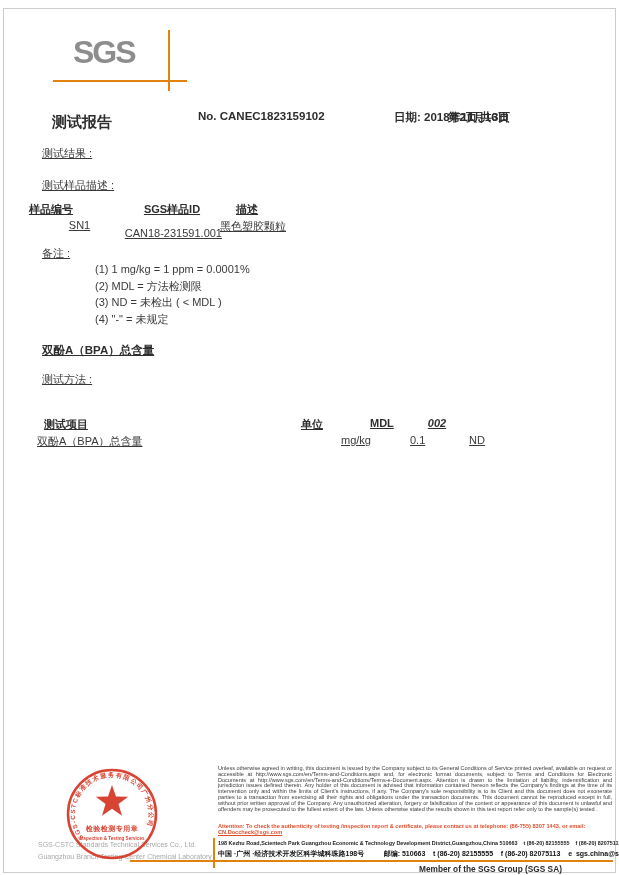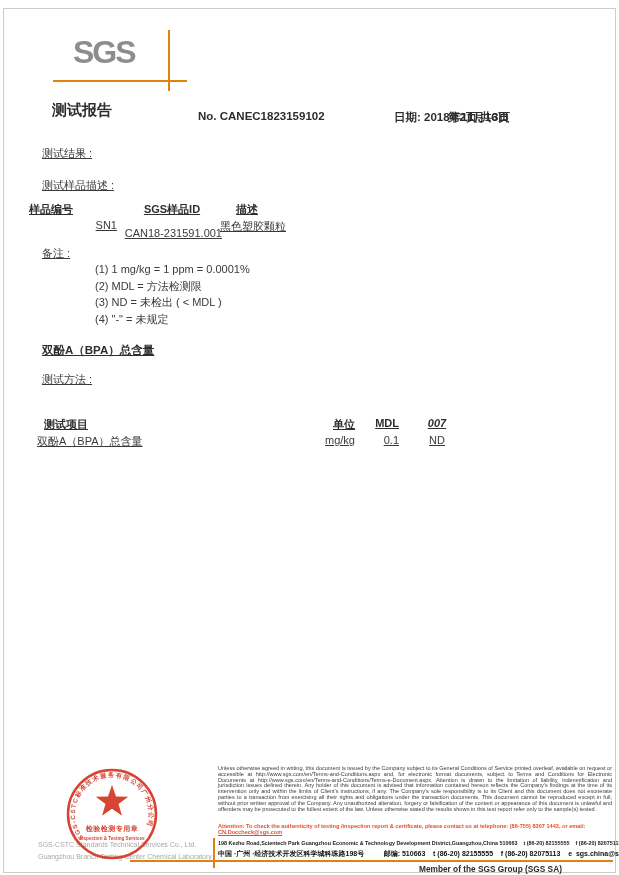--- a/index.html
+++ b/index.html
@@ -8,50 +8,50 @@
   .page { position:relative; width:619px; height:875px; background:#fff; overflow:hidden; color:#3a3a3a; }
   .abs { position:absolute; }
   .page-frame { position:absolute; left:3px; right:3px; top:8px; bottom:2px; border:1px solid #cccccc; pointer-events:none; }
 
   
   .logo-text { left:73px; top:24px; font-size:32px; font-weight:bold; color:#8d8d8d; letter-spacing:-2px; line-height:56px; }
   .logo-hline { left:53px; top:80px; width:134px; height:2px; background:#e2820e; }
   .logo-vline { left:168px; top:30px; width:2px; height:61px; background:#e2820e; }
 
   
-  .doc-title { left:52px; top:101px; font-size:15px; font-weight:bold; color:#2d2d2d; }
+  .doc-title { left:52px; top:113px; font-size:15px; font-weight:bold; color:#2d2d2d; }
   .report-no { left:198px; top:110px; font-size:11.5px; font-weight:bold; color:#2d2d2d; }
   .date-info { left:362px; top:110px; font-size:11.5px; font-weight:bold; color:#2d2d2d;margin-left:32px; }
   .page-info { left:448px; top:110px; font-size:11.5px; font-weight:bold; color:#2d2d2d; }
 
   .body-txt { font-size:11px; color:#3a3a3a;text-decoration:underline; }
   .results-label { left:42px; top:146px; }
   .sample-desc-label { left:42px; top:178px; text-decoration:underline; }
 
   .st-h1 { left:29px; top:202px; width:75px; text-align:left; font-weight:bold; color:#2f2f2f; }
   .st-h2 { left:122px; top:202px; width:100px; text-align:center; font-weight:bold; color:#2f2f2f; }
   .st-h3 { left:236px; top:202px; font-weight:bold; color:#2f2f2f; }
-  .st-v1 { left:42px; top:219px; width:75px; text-align:right; }
+  .st-v1 { left:42px; top:219px; width:75px; text-align:center; }
   .st-v2 { left:122px; top:219px; width:100px; text-align:right;margin-top:8px; }
   .st-v3 { left:220px; top:219px; }
 
   .remarks-label { left:42px; top:246px; }
   .remarks-list { left:95px; top:261px; font-size:11px; line-height:16.5px; }
 
   .bpa-heading { left:42px; top:343px; font-size:11.5px; font-weight:bold; text-decoration:underline; color:#2d2d2d; }
 
   .method-label { left:42px; top:372px; }
   .method-text { left:95px; top:372px; width:478px; font-size:11.2px; line-height:19.5px; text-align:justify; }
 
   .rt-head { font-weight:bold; text-decoration:underline; color:#2f2f2f; }
   .rt-c1h { left:44px; top:417px; }
-  .rt-c2 { left:313px; width:42px; text-align:right; }
-  .rt-c3 { left:359px; width:40px; text-align:right; }
+  .rt-c2 { left:301px; width:42px; text-align:left; }
+  .rt-c3 { left:370px; width:40px; text-align:left; }
   .rt-c4 { left:418px; width:38px; text-align:center; }
-  .row-y { top:434px; }
+  .row-y { top:434px;margin-left:40px; }
   .head-y { top:417px; }
   .italic { font-style:italic; }
   .rt-name { left:37px; top:434px; }
 
   
   .company-gray { left:38px; top:839px; font-size:7px; line-height:11.5px; color:#a8a8a8; z-index:1; }
   .stamp { left:60px; top:768px; z-index:2; opacity:0.95; }
   .disclaimer { left:218px; top:766px; width:394px; font-size:5.55px; line-height:5.8px; text-align:justify; color:#3c3c3c; }
   .attention { left:218px; top:824px; width:394px; font-size:5.6px; line-height:5.9px; font-weight:bold; color:#e0512f; }
   .attention .mail { text-decoration:underline; }
@@ -94,21 +94,21 @@
     <div>(4) "-" = 未规定</div>
   </div>
 
   <div class="abs bpa-heading">双酚A（BPA）总含量</div>
 
   <div class="abs body-txt method-label">测试方法 :</div>
 
   <div class="abs body-txt rt-head rt-c1h">测试项目</div>
   <div class="abs body-txt rt-head rt-c2 head-y">单位</div>
   <div class="abs body-txt rt-head rt-c3 head-y">MDL</div>
-  <div class="abs body-txt rt-head rt-c4 head-y italic">007</div>
+  <div class="abs body-txt rt-head rt-c4 head-y italic">002</div>
   <div class="abs body-txt rt-name">双酚A（BPA）总含量</div>
   <div class="abs body-txt rt-c2 row-y">mg/kg</div>
   <div class="abs body-txt rt-c3 row-y">0.1</div>
   <div class="abs body-txt rt-c4 row-y">ND</div>
 
   <div class="abs company-gray">
     <div>SGS-CSTC Standards Technical Services Co., Ltd.</div>
     <div>Guangzhou Branch Testing Center Chemical Laboratory</div>
   </div>
 

